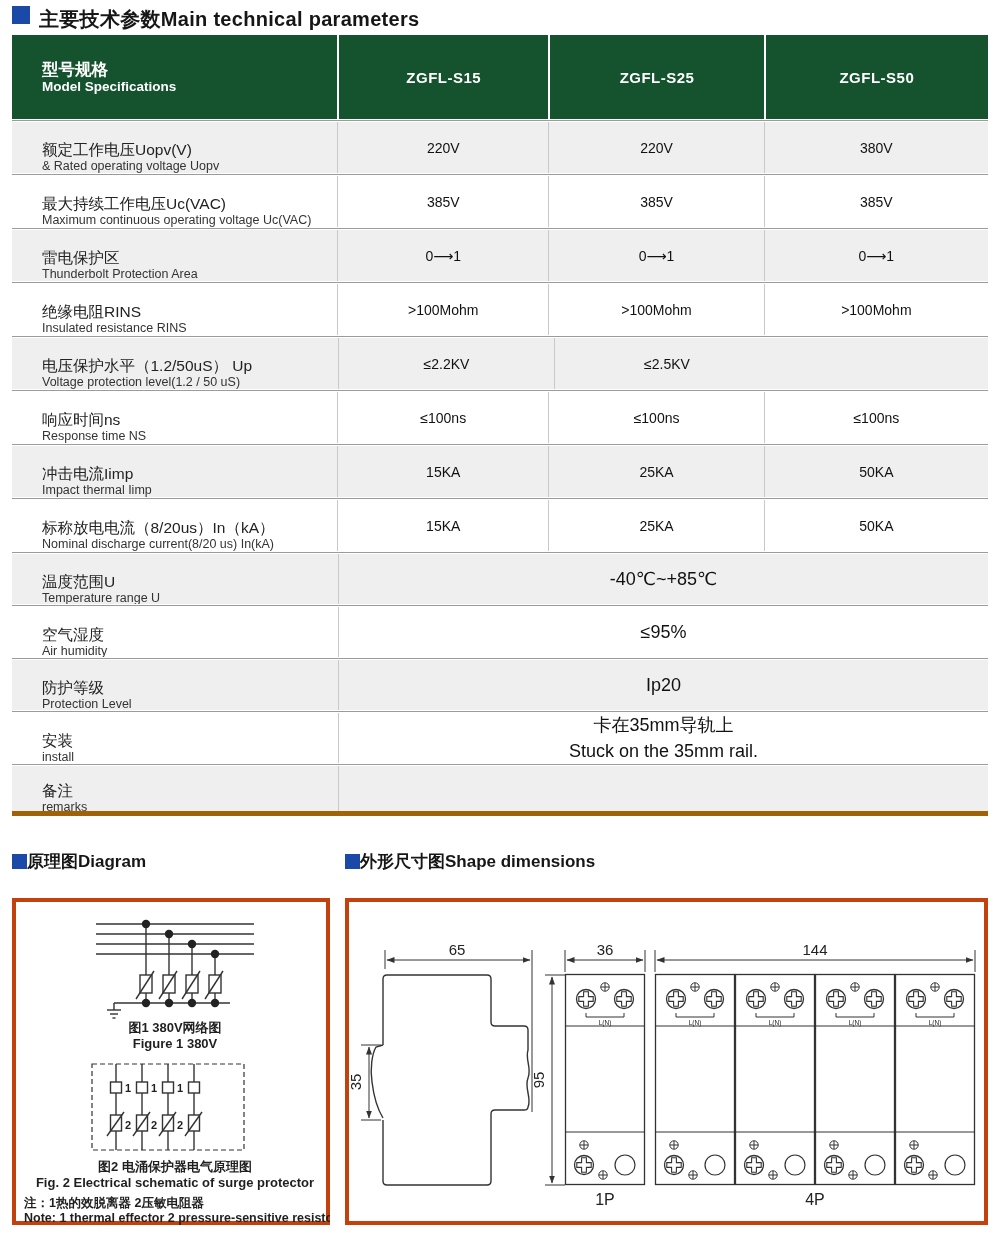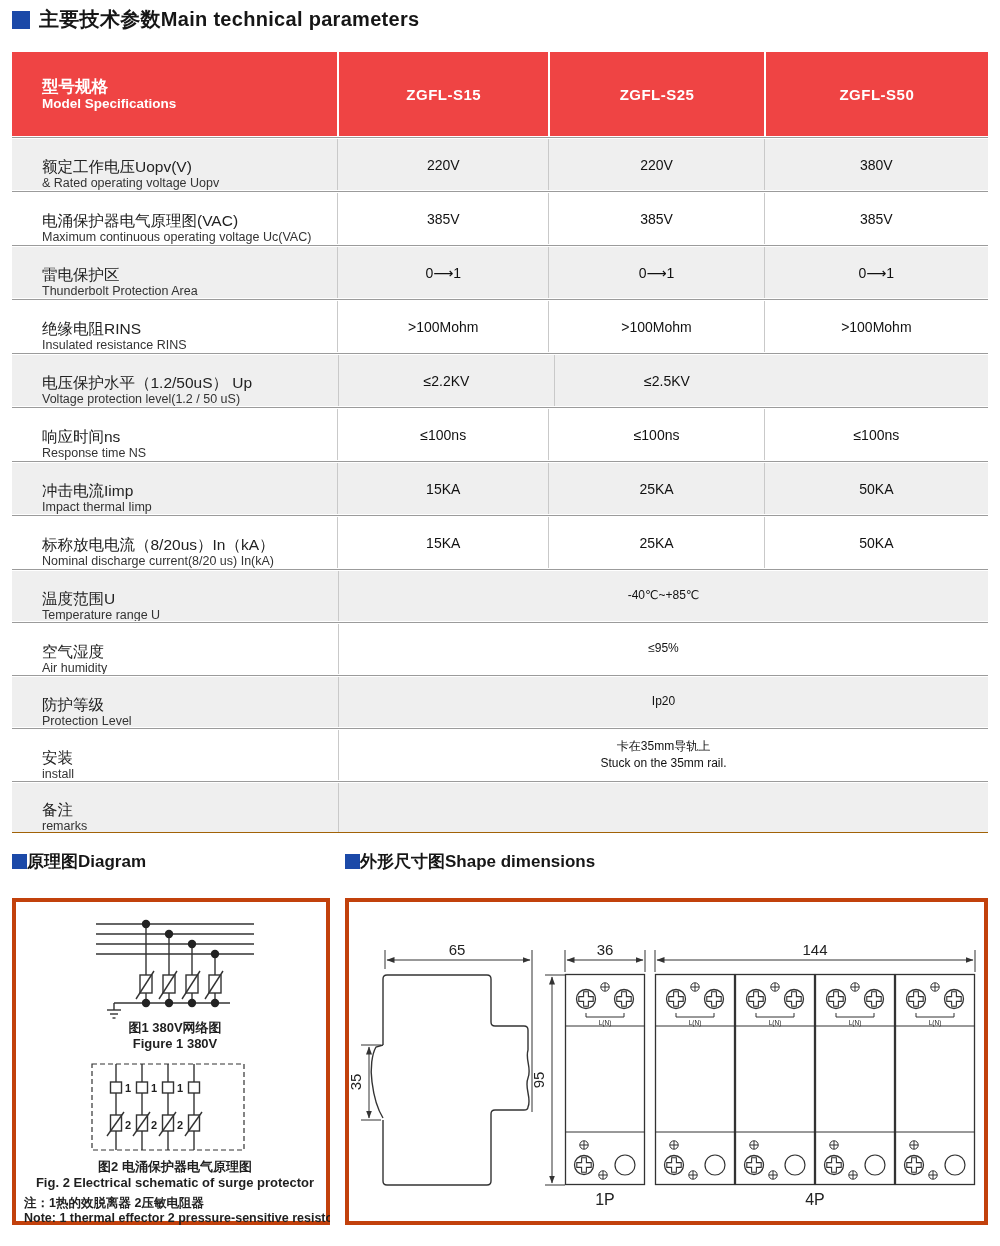--- a/index.html
+++ b/index.html
@@ -1,44 +1,44 @@
 <!DOCTYPE html>
 <html><head>
 <meta charset="utf-8">
 <style>
   html,body{margin:0;padding:0;background:#fff;}
   .canvas{position:relative;width:1000px;height:1246px;background:#fff;overflow:hidden;
           font-family:"Liberation Sans","DejaVu Sans",sans-serif;color:#1d1d1d;}
   
-  .page-title{position:absolute;left:12px;top:6px;display:flex;align-items:center;gap:9px;
+  .page-title{position:absolute;left:12px;top:6px;display:flex;gap:9px;
               font-size:20px;font-weight:600;color:#161616;letter-spacing:.3px;}
   .sq{display:inline-block;width:18px;height:18px;background:#1b49a8;}
   .section-title{position:absolute;top:850px;display:flex;align-items:center;gap:0;
                  font-size:17px;font-weight:600;color:#161616;}
   .section-title .sq{width:15px;height:15px;}
   
   .spec-table{position:absolute;left:12px;top:35px;width:976px;}
-  .thead{display:flex;height:84px;background:#ef4444;color:#fff;margin-top:17px;}
+  .thead{display:flex;height:84px;background:#14532d;color:#fff;}
   .th-label{width:326px;box-sizing:border-box;padding-left:30px;display:flex;flex-direction:column;justify-content:center;}
   .th-label .cn{font-size:16.5px;font-weight:700;line-height:1.2;}
   .th-label .en{font-size:13.5px;font-weight:600;}
   .th-model{display:flex;align-items:center;justify-content:center;font-size:15px;font-weight:600;
             letter-spacing:.5px;border-left:2px solid #fff;box-sizing:border-box;}
   .cw1{width:212px;} .cw2{width:216px;} .cw3{width:225px;}
   .trow{display:flex;height:54px;box-sizing:border-box;border-top:3px solid #fff;position:relative;}
   .trow.short{height:53px;}
   .trow::before{content:"";position:absolute;left:0;right:0;top:-2px;height:1px;background:#9b9b9b;}
-  .trow:last-child{border-bottom:1px solid #a16207;justify-content:flex-end;}
+  .trow:last-child{border-bottom:5px solid #a16207;justify-content:flex-end;}
   .trow.gray{background:#efefef;} .trow.white{background:#fff;}
   .tlabel{width:326px;box-sizing:border-box;padding-left:30px;display:flex;flex-direction:column;justify-content:center;margin-top:20px;}
   .tlabel .cn{font-size:15.5px;color:#222;line-height:1.15;font-weight:500;}
   .tlabel .en{font-size:12.5px;color:#333;line-height:1.15;}
   .tval{display:flex;align-items:center;justify-content:center;font-size:14px;color:#111;
         border-left:1px solid #c9c9c9;box-sizing:border-box;}
-  .tspan{flex:1;display:flex;align-items:center;justify-content:center;font-size:12px;color:#111;
+  .tspan{flex:1;display:flex;align-items:center;justify-content:center;font-size:18px;color:#111;
          border-left:1px solid #c9c9c9;box-sizing:border-box;white-space:pre-line;text-align:center;line-height:1.45;}
   
   .fig-box{position:absolute;top:898px;border:4px solid #c2410c;background:#fff;box-sizing:border-box;text-align:center;}
   .fig-box.left{left:12px;width:318px;height:327px;}
   .fig-box.right{left:345px;width:643px;height:327px;}
   svg{display:block;}
   .dln{stroke:#333;stroke-width:1.4;fill:none;}
   .dim{stroke:#333;stroke-width:1;fill:none;}
   text{fill:#1f1f1f;}
   .cap{font-size:13px;font-weight:700;}
@@ -72,21 +72,21 @@
         <span class="cn">额定工作电压Uopv(V)</span>
         <span class="en">&amp; Rated operating voltage Uopv</span>
       </div>
       <div class="tval cw1">220V</div>
       <div class="tval cw2">220V</div>
       <div class="tval cw3">380V</div>
     </div>
 
     <div class="trow white">
       <div class="tlabel">
-        <span class="cn">电涌保护器电气原理图(VAC)</span>
+        <span class="cn">最大持续工作电压Uc(VAC)</span>
         <span class="en">Maximum continuous operating voltage Uc(VAC)</span>
       </div>
       <div class="tval cw1">385V</div>
       <div class="tval cw2">385V</div>
       <div class="tval cw3">385V</div>
     </div>
 
     <div class="trow gray">
       <div class="tlabel">
         <span class="cn">雷电保护区</span>

